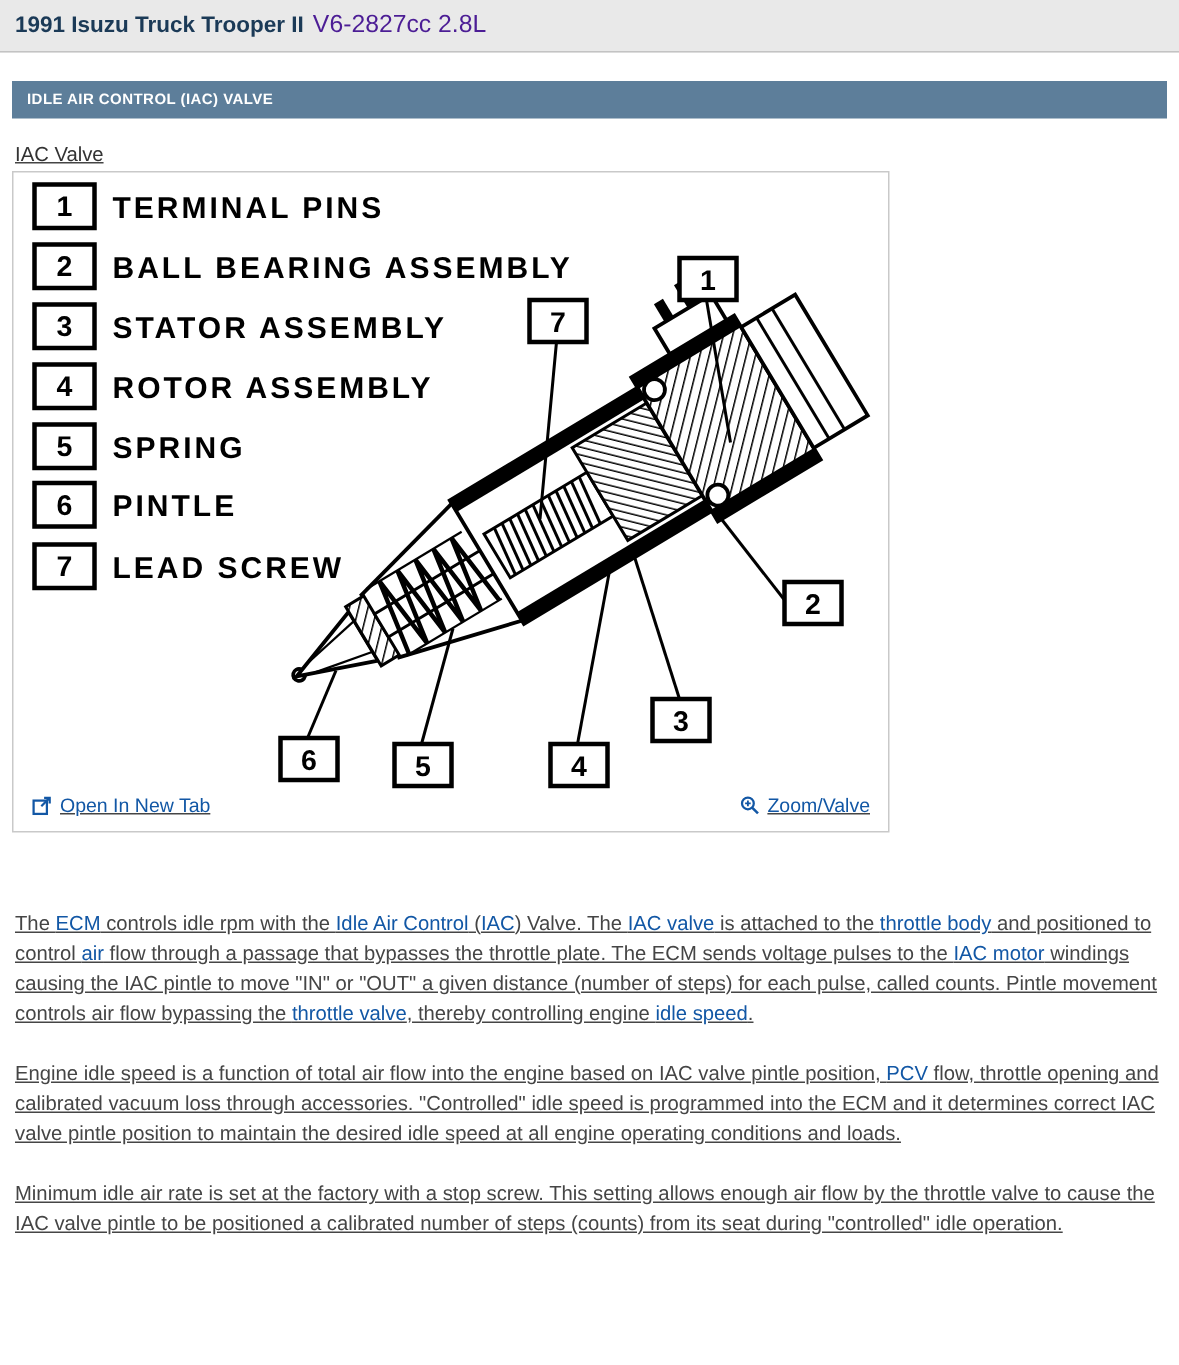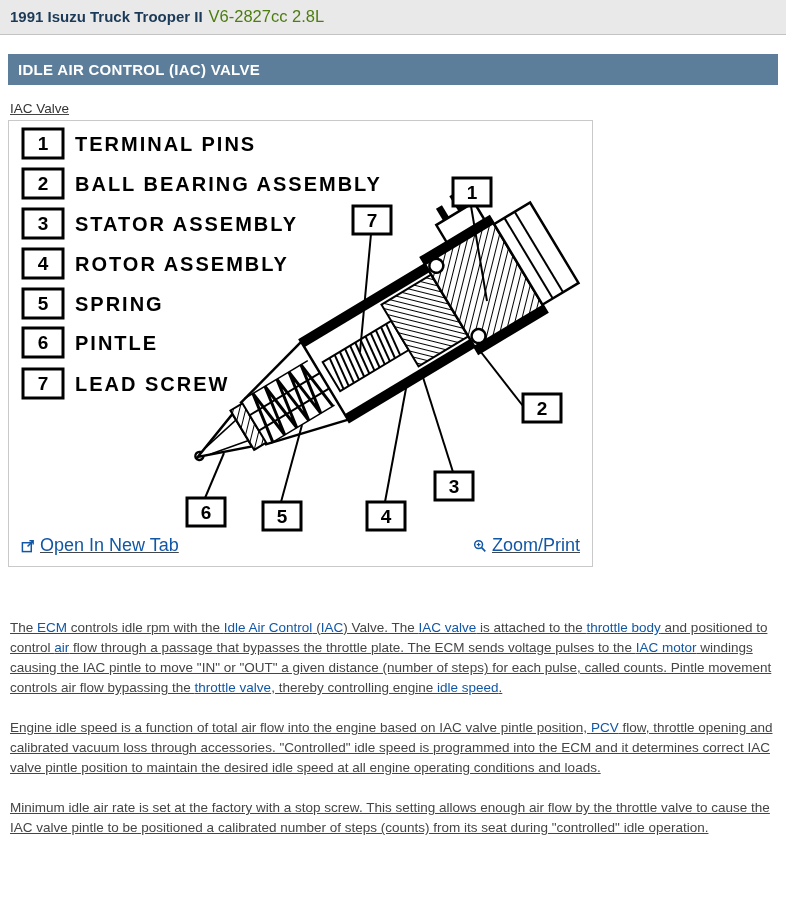--- a/index.html
+++ b/index.html
@@ -9,47 +9,47 @@
     background: #ffffff;
     font-family: "Liberation Sans", sans-serif;
     color: #454545;
   }
   .page-header {
     background: #e9e9e9;
     border-bottom: 1px solid #c3c3c3;
     padding: 7px 10px 8px;
   }
   .page-header .title { color: #1b3a57; font-weight: bold; font-size: 15px; }
-  .page-header .subtitle { color: #4d7c0f; font-weight: normal; font-size: 16.5px; margin-left: 6px; }
+  .page-header .subtitle { color: #4c1d95; font-weight: normal; font-size: 16.5px; margin-left: 6px; }
   .section-bar {
     background: #5d7e9a;
     color: #ffffff;
     font-weight: bold;
-    font-size: 15px;
+    font-size: 10px;
     letter-spacing: 0.3px;
     margin: 19px 8px 0 8px;
     padding: 7px 10px;
   }
   .content { padding: 0 8px; text-decoration: underline; }
   .figure-caption { margin: 16px 2px 4px; font-size: 13.5px; color: #333333; }
   .figure-box {
     width: 585px;
     border: 1px solid #c9c9c9;
     background: #ffffff;
   }
   .figure-box svg.diagram { display: block; }
   .figure-footer {
     display: flex;
     justify-content: space-between;
     align-items: center;
     padding: 2px 12px 10px 12px;
   }
   .fig-link {
     color: #1257a5;
-    font-size: 18px;
+    font-size: 13px;
     text-decoration: none;
     display: inline-flex;
     align-items: center;
     gap: 5px;
     cursor: pointer;
   }
   .fig-link svg { display: block; }
   .body-text {
     margin-top: 51px;
     font-size: 13.5px;
@@ -232,21 +232,21 @@
         </svg>
         <span>Open In New Tab</span>
       </a>
       <a class="fig-link" href="#">
         <svg width="14" height="14" viewBox="0 0 15 15">
           <circle cx="6" cy="6" r="4.2" fill="none" stroke="currentColor" stroke-width="1.6"></circle>
           <line x1="9.2" y1="9.2" x2="13.2" y2="13.2" stroke="currentColor" stroke-width="1.8"></line>
           <line x1="4" y1="6" x2="8" y2="6" stroke="currentColor" stroke-width="1.3"></line>
           <line x1="6" y1="4" x2="6" y2="8" stroke="currentColor" stroke-width="1.3"></line>
         </svg>
-        <span>Zoom/Print</span>
+        <span>Zoom/Valve</span>
       </a>
     </div>
   </div>
 
   <div class="body-text">
     <p><span>The </span><a href="#" class="inline-link">ECM</a><span> controls idle rpm with the </span><a href="#" class="inline-link">Idle Air Control</a><span> (</span><a href="#" class="inline-link">IAC</a><span>) Valve. The </span><a href="#" class="inline-link">IAC valve</a><span> is attached to the </span><a href="#" class="inline-link">throttle body</a><span> and positioned to control </span><a href="#" class="inline-link">air</a><span> flow through a passage that bypasses the throttle plate. The ECM sends voltage pulses to the </span><a href="#" class="inline-link">IAC motor</a><span> windings causing the IAC pintle to move "IN" or "OUT" a given distance (number of steps) for each pulse, called counts. Pintle movement controls air flow bypassing the </span><a href="#" class="inline-link">throttle valve</a><span>, thereby controlling engine </span><a href="#" class="inline-link">idle speed</a><span>.</span></p>
     <p><span>Engine idle speed is a function of total air flow into the engine based on IAC valve pintle position, </span><a href="#" class="inline-link">PCV</a><span> flow, throttle opening and calibrated vacuum loss through accessories. "Controlled" idle speed is programmed into the ECM and it determines correct IAC valve pintle position to maintain the desired idle speed at all engine operating conditions and loads.</span></p>
     <p><span>Minimum idle air rate is set at the factory with a stop screw. This setting allows enough air flow by the throttle valve to cause the IAC valve pintle to be positioned a calibrated number of steps (counts) from its seat during "controlled" idle operation.</span></p>
   </div>
 

